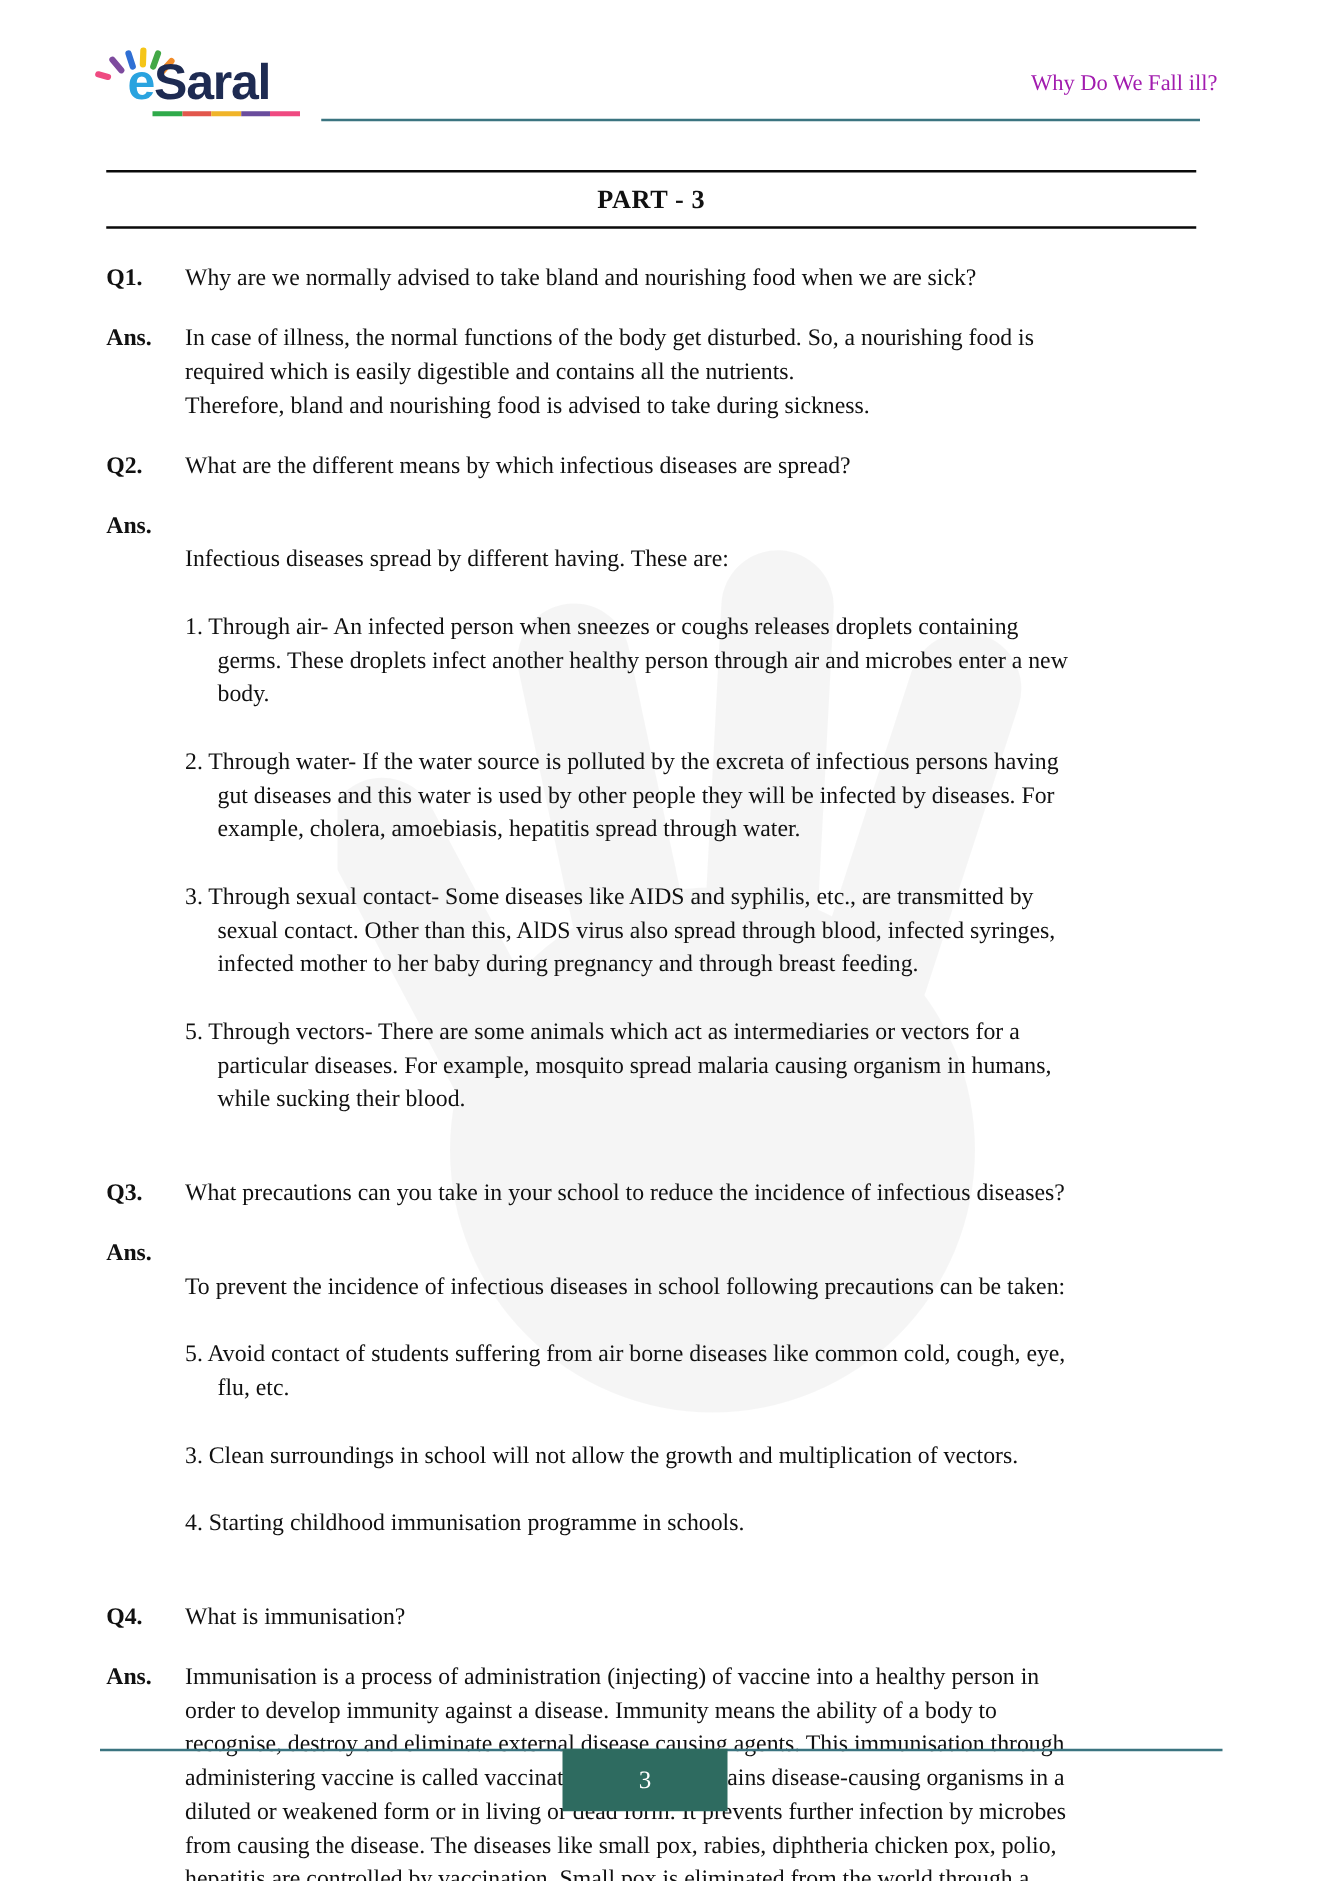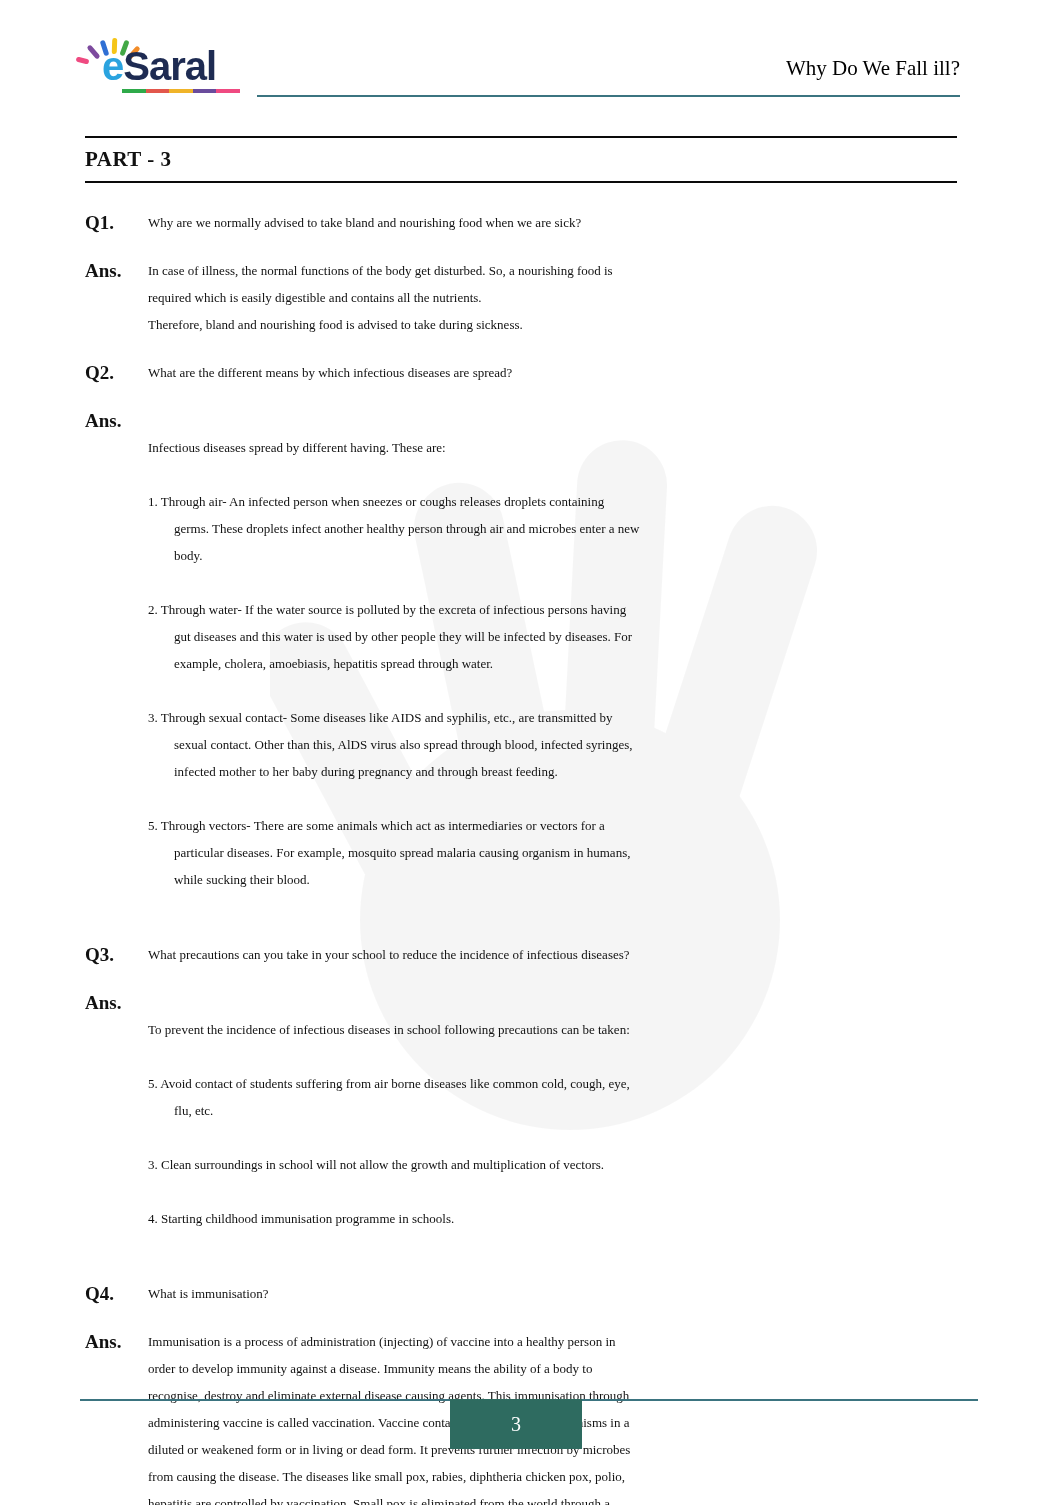--- a/index.html
+++ b/index.html
@@ -25,34 +25,34 @@
   .f4{left:34px;top:-2px;transform:rotate(2deg);background:#f5c518;}
   .f5{left:44px;top:0px;transform:rotate(20deg);background:#42a846;}
   .f6{left:53px;top:5px;transform:rotate(42deg);background:#f28c28;}
   .logo-underline{position:absolute;left:44px;top:47px;width:118px;height:4px;display:flex;}
   .logo-underline span{flex:1;height:100%;}
   .seg-green{background:#2faa4a;}
   .seg-red{background:#e2574c;}
   .seg-yellow{background:#f0b429;}
   .seg-purple{background:#6a4c9c;}
   .seg-pink{background:#ef4a81;}
-  .header-title{position:absolute;top:56px;right:98px;font-size:21px;color:#000000;z-index:2;}
+  .header-title{position:absolute;top:56px;right:84px;font-size:18px;color:#a21caf;z-index:2;}
   .header-rule{position:absolute;left:257px;top:95px;width:703px;height:2px;background:#3b7480;z-index:2;}
   
   .watermark{position:absolute;left:270px;top:360px;z-index:0;opacity:0.05;}
   
   .content{position:absolute;left:85px;top:136px;width:872px;z-index:1;}
   .part-block{
     border-top:2.5px solid #0a0a0a;border-bottom:2.5px solid #0a0a0a;
-    padding:9px 0;margin-bottom:26px;
+    text-align:center;padding:9px 0;margin-bottom:26px;
   }
   .part-title{font-weight:bold;font-size:21px;letter-spacing:0.5px;}
   .qa-row{display:flex;margin-bottom:21px;}
   .qa-label{width:63px;flex:0 0 63px;font-weight:bold;font-size:19px;line-height:27px;}
-  .qa-body{flex:1;font-size:13px;line-height:27px;white-space:pre-line;}
+  .qa-body{flex:1;font-size:19px;line-height:27px;white-space:pre-line;}
   .qa-item{white-space:pre-line;padding-left:26px;text-indent:-26px;}
   
   .footer-rule{position:absolute;left:80px;top:1399px;width:898px;height:2px;background:#3b7480;z-index:1;}
   .page-num-box{
     position:absolute;left:450px;top:1399px;width:132px;height:50px;
     background:#2e6b60;color:#ffffff;z-index:2;
     display:flex;align-items:center;justify-content:center;
     font-size:20px;font-family:"Liberation Serif",serif;
   }
 </style>

